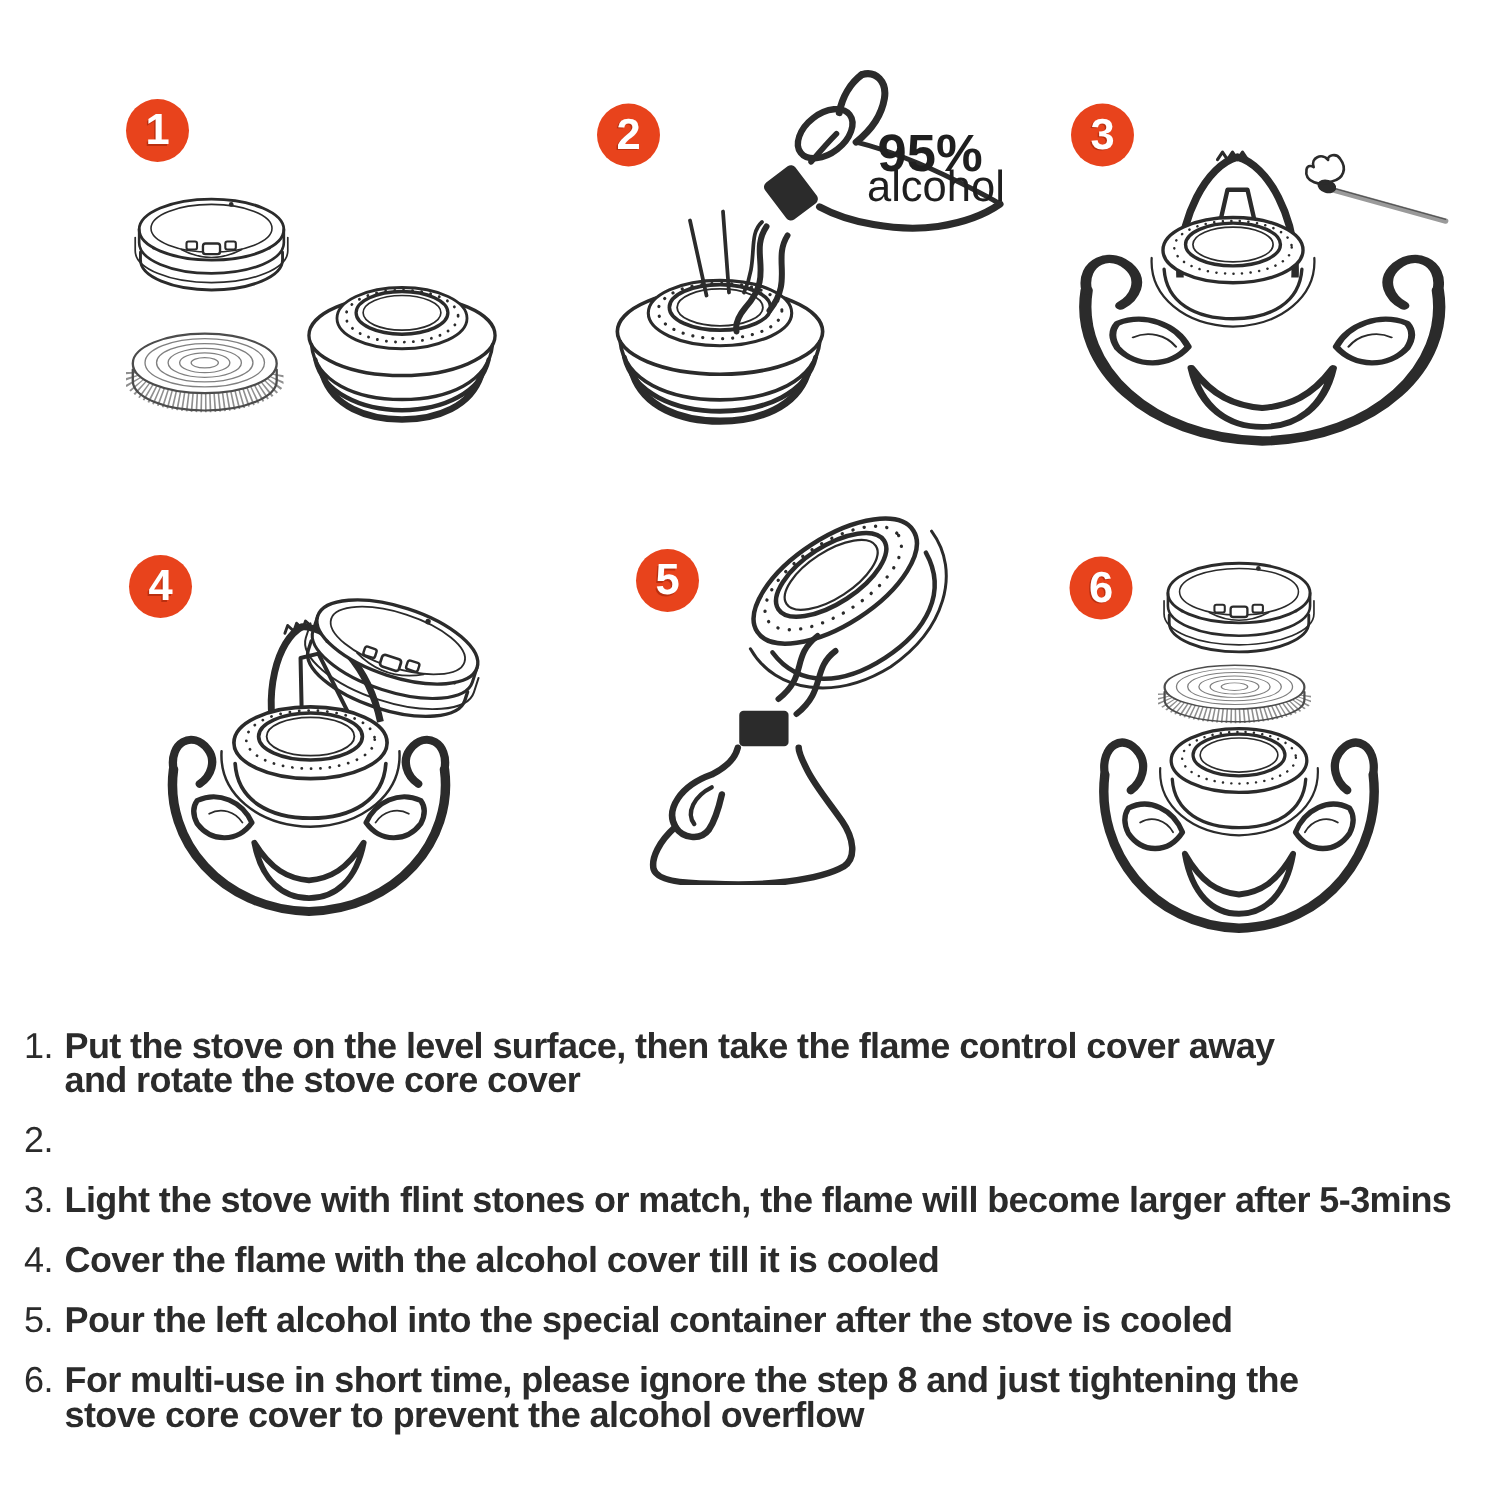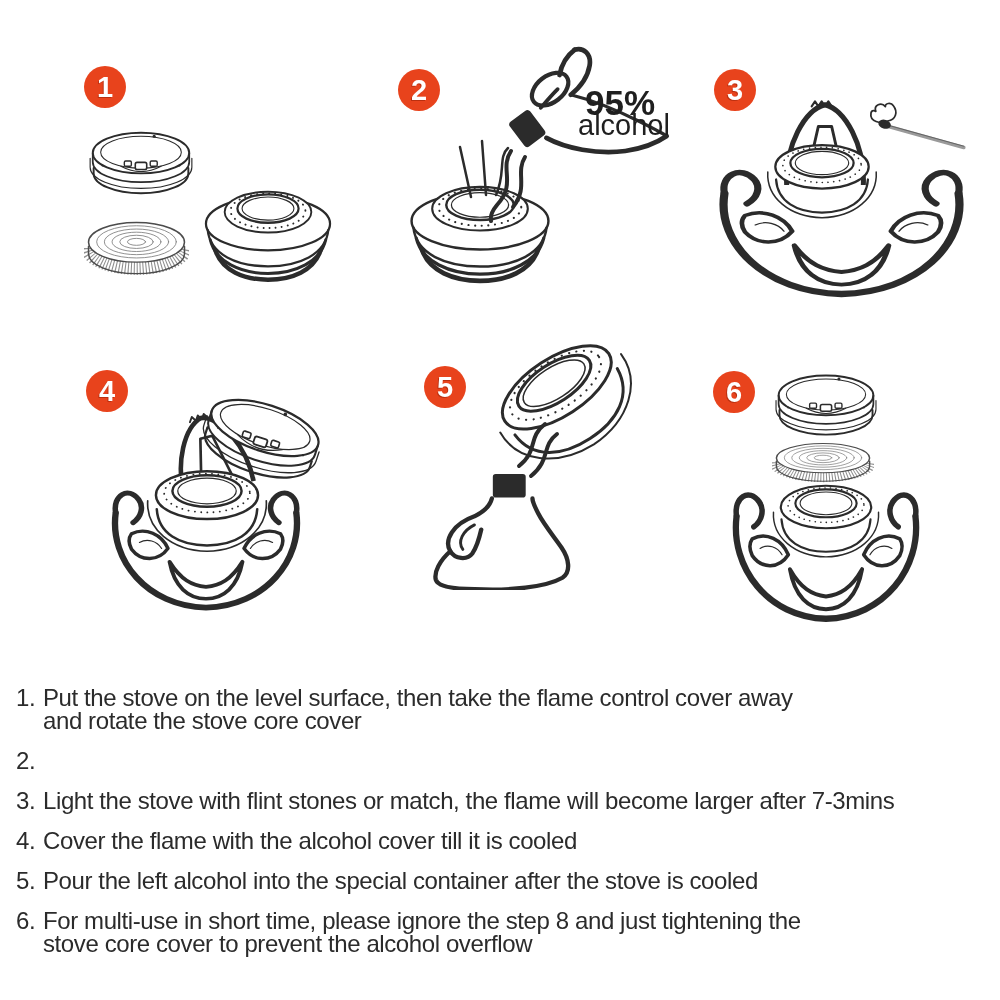--- a/index.html
+++ b/index.html
@@ -27,21 +27,21 @@
   }
   .label-alcohol{
     position:absolute;left:578px;top:109px;font-size:29px;color:#1f1f1f;
   }
   #instructions{
     position:absolute;left:16px;top:686px;width:980px;
     font-size:24px;line-height:23px;letter-spacing:-0.4px;color:var(--ink);
   }
   .instr{display:flex;align-items:flex-start;margin-bottom:17px;}
   .instr .num{flex:0 0 27px;}
-  .instr .txt{white-space:pre;}
+  .instr .txt{white-space:pre;font-weight:bold;}
 </style>
 </head>
 <body>
 
 <div id="canvas">
 
   <svg width="0" height="0" style="position:absolute" aria-hidden="true">
     <defs>
       <symbol id="s-cover" viewBox="0 0 130 95" preserveAspectRatio="none">
         <ellipse cx="65" cy="34" rx="55" ry="23" fill="#fff" stroke-width="2.2"></ellipse>
@@ -195,21 +195,21 @@
     <div class="instr">
       <span class="num">1.</span>
       <span class="txt">Put the stove on the level surface, then take the flame control cover away
 and rotate the stove core cover</span>
     </div>
     <div class="instr">
       <span class="num">2.</span>
     </div>
     <div class="instr">
       <span class="num">3.</span>
-      <span class="txt">Light the stove with flint stones or match, the flame will become larger after 7-3mins</span>
+      <span class="txt">Light the stove with flint stones or match, the flame will become larger after 5-3mins</span>
     </div>
     <div class="instr">
       <span class="num">4.</span>
       <span class="txt">Cover the flame with the alcohol cover till it is cooled</span>
     </div>
     <div class="instr">
       <span class="num">5.</span>
       <span class="txt">Pour the left alcohol into the special container after the stove is cooled</span>
     </div>
     <div class="instr">

